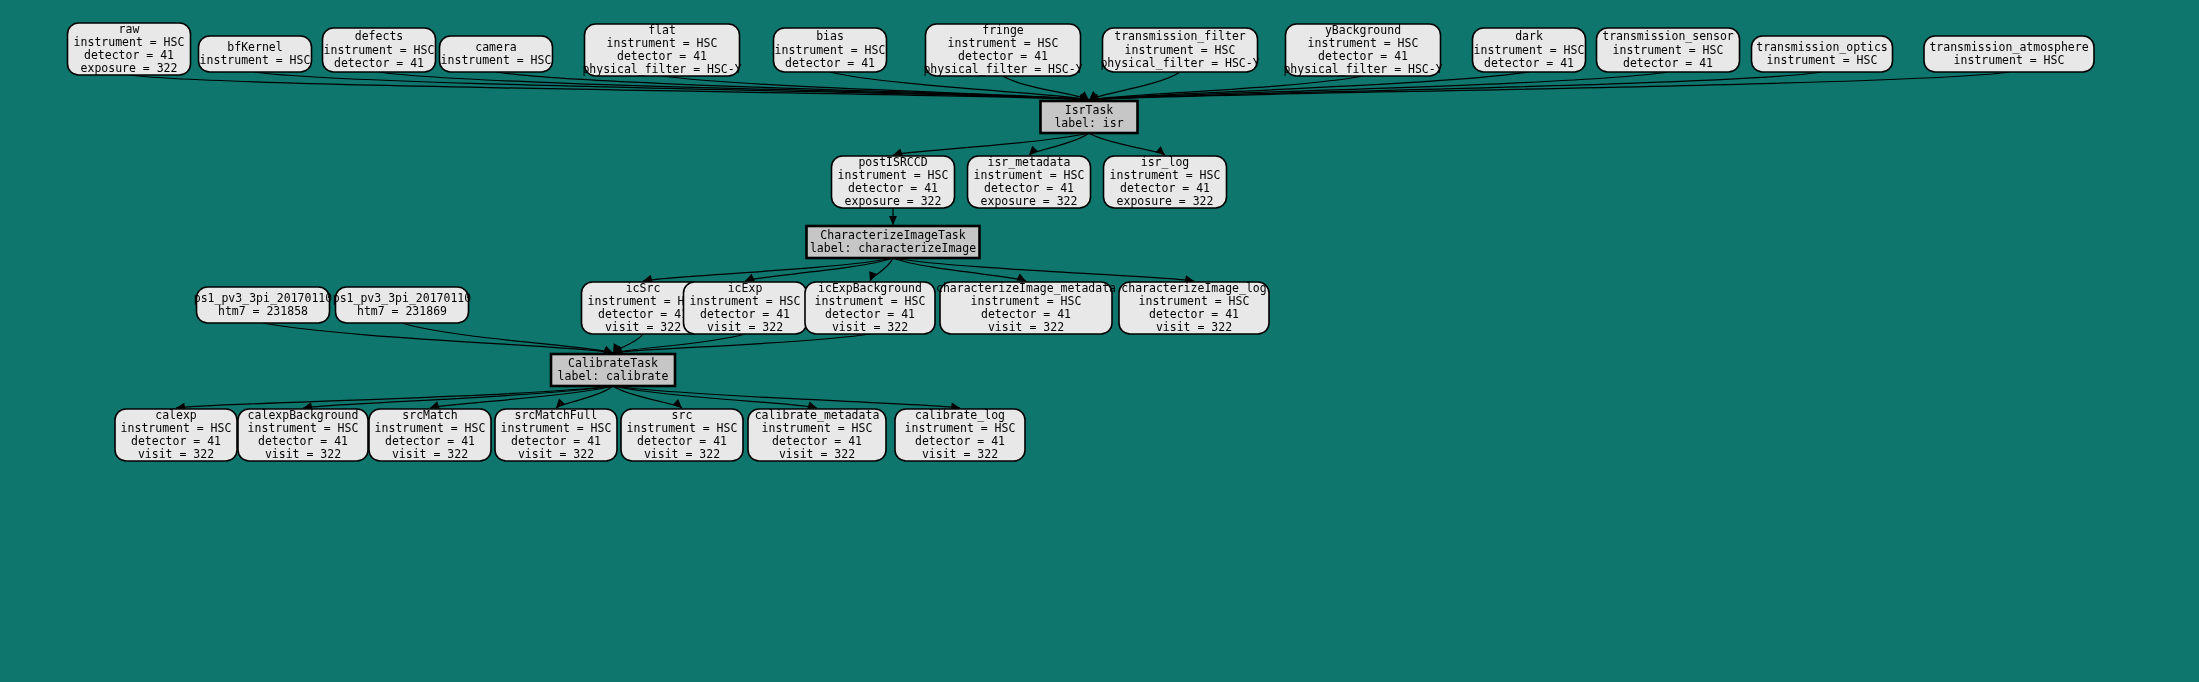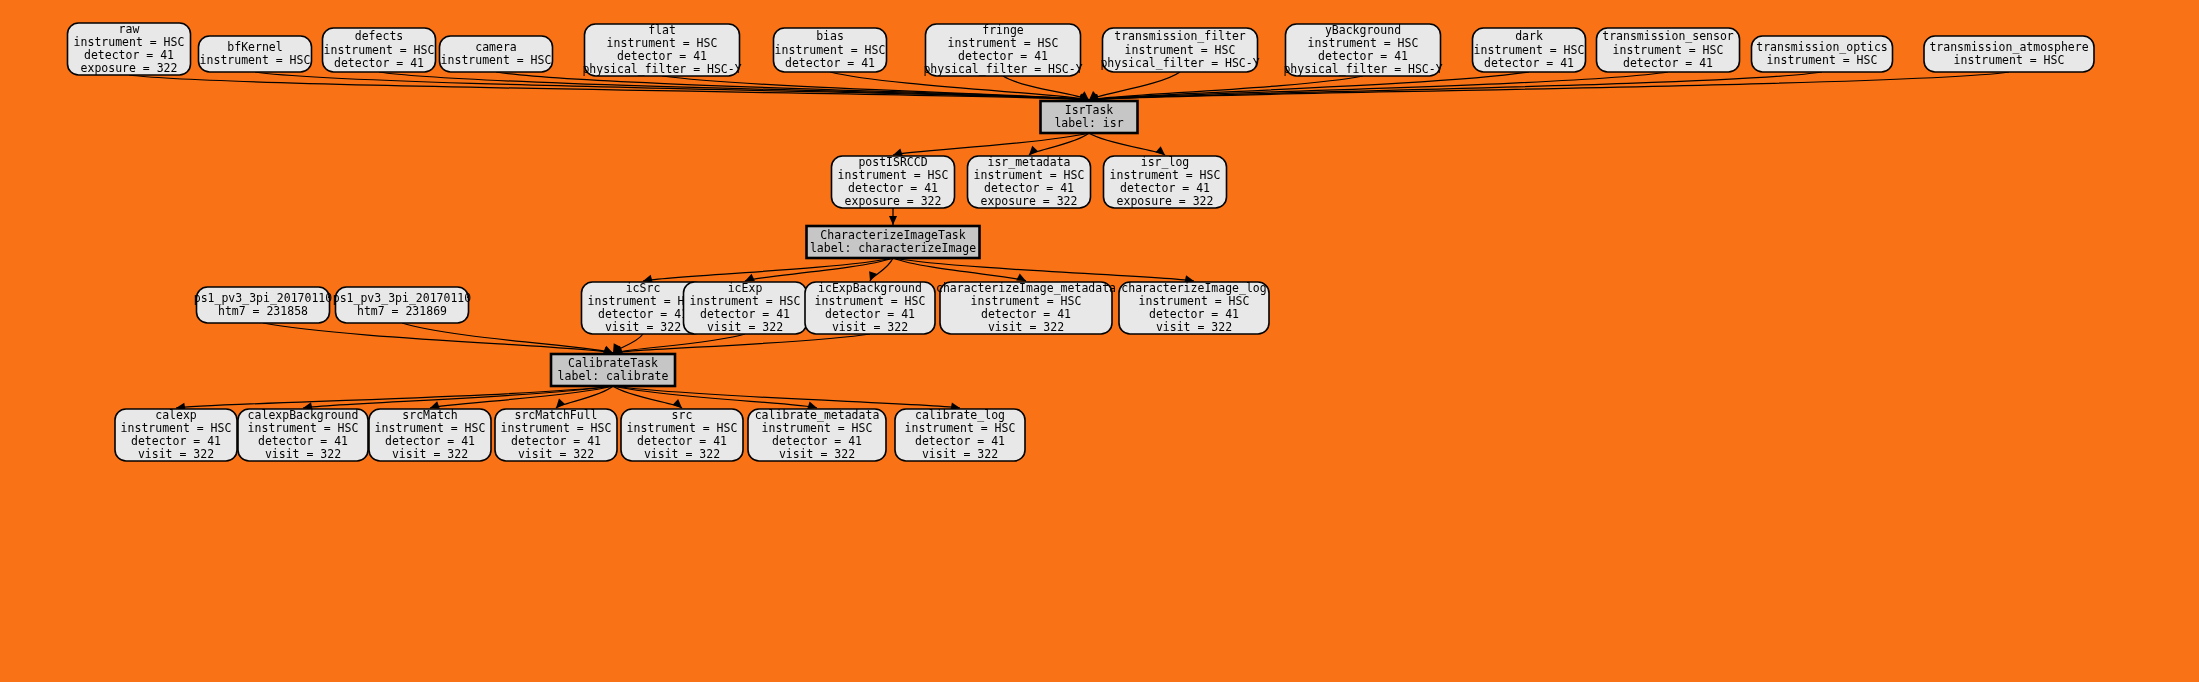--- a/index.html
+++ b/index.html
@@ -4,21 +4,21 @@
 <style>
   html, body {
     margin: 0;
     padding: 0;
     background: #ffffff;
   }
   #canvas {
     position: relative;
     width: 2199px;
     height: 682px;
-    background: #f97316;
+    background: #0f766e;
     overflow: hidden;
     font-family: "DejaVu Sans Mono", "Liberation Mono", monospace;
   }
   svg#graph {
     position: absolute;
     left: 0;
     top: 0;
     width: 2199px;
     height: 682px;
   }

